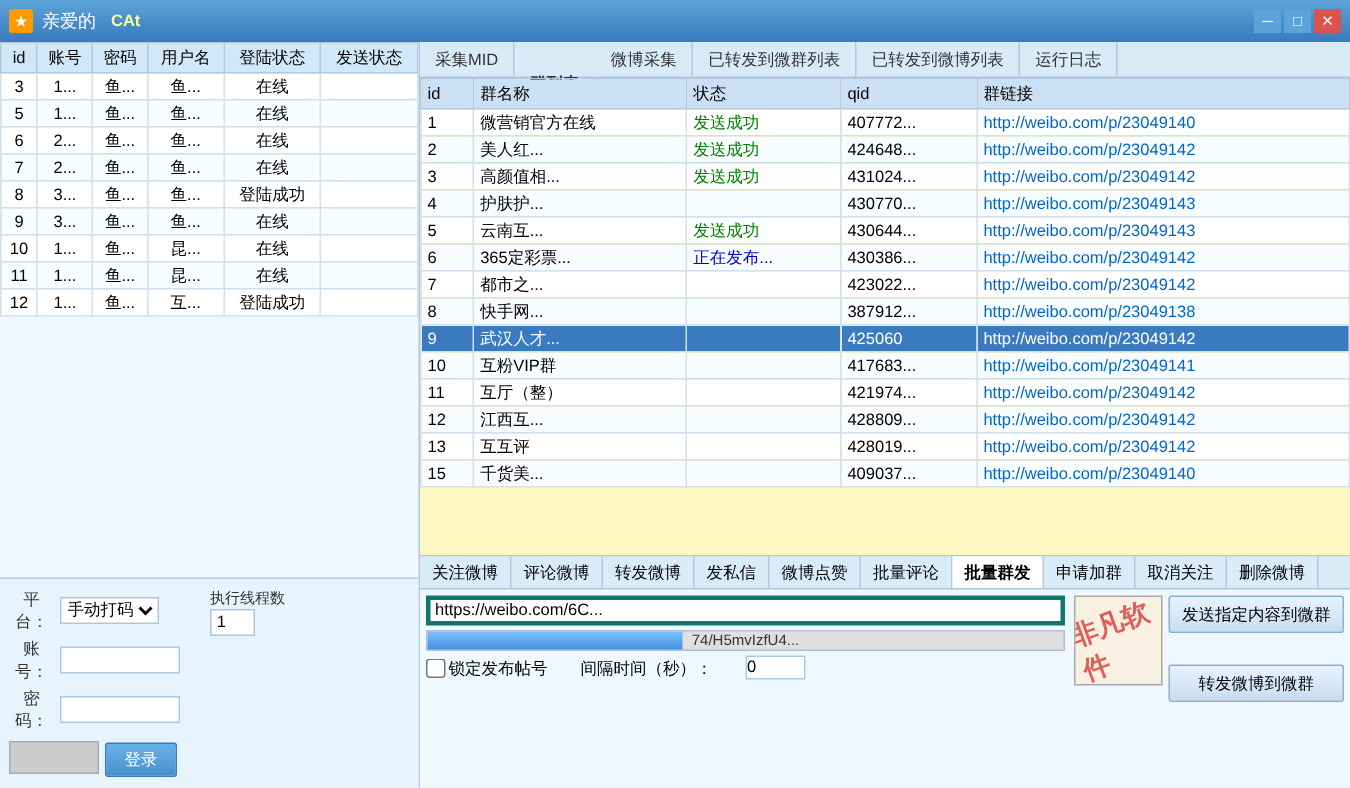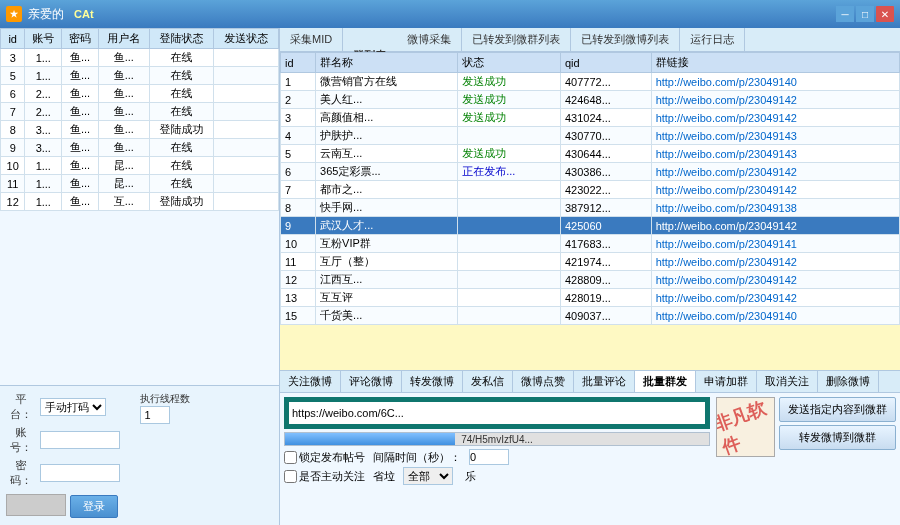--- a/index.html
+++ b/index.html
@@ -309,22 +309,22 @@
       display: flex;
       height: 133px;
       padding: 4px;
       gap: 6px;
     }
     .bottom-left {
       flex: 1;
     }
     .url-input {
       width: 100%;
-      height: 32px;
-      border: 5px solid #0f766e;
+      height: 20px;
+      border: 3px solid #0f766e;
       font-size: 11px;
       padding: 0 3px;
       margin-bottom: 3px;
     }
     .progress-bar-container {
       height: 14px;
       background: #e0e0e0;
       border: 1px solid #b0c0d0;
       margin-bottom: 3px;
       position: relative;
@@ -339,21 +339,21 @@
       top: 0;
       left: 50%;
       transform: translateX(-50%);
       font-size: 10px;
       color: #333;
       line-height: 14px;
     }
     .option-row {
       display: flex;
       align-items: center;
-      gap: 8px;
+      gap: 22px;
       margin-bottom: 2px;
     }
     .checkbox-label {
       display: flex;
       align-items: center;
       gap: 2px;
       font-size: 11px;
     }
     .small-input {
       width: 40px;
@@ -388,21 +388,21 @@
       font-size: 18px;
       color: #cc0000;
       font-weight: bold;
       opacity: 0.6;
       transform: rotate(-20deg);
       font-family: cursive;
     }
     .right-btns {
       display: flex;
       flex-direction: column;
-      gap: 3px;
+      gap: 21px;
     }
     .send-btn {
       background: linear-gradient(to bottom, #e8f4ff, #c8dcf0);
       border: 1px solid #8ab0d0;
       padding: 4px 8px;
       cursor: pointer;
       font-size: 11px;
       border-radius: 2px;
       white-space: nowrap;
     }
@@ -708,34 +708,20 @@
             <span class="progress-text">74/H5mvIzfU4...</span>
           </div>
           <div class="option-row">
             <label class="checkbox-label">
               <input type="checkbox" style="">
               <span>锁定发布帖号</span>
             </label>
             <span>间隔时间（秒）：</span>
             <input class="small-input" type="text" value="0" style="">
           </div>
-          <div class="option-row">
-            <label class="checkbox-label">
-              <input type="checkbox" style="">
-              <span>是否主动关注</span>
-            </label>
-            <span>省垃</span>
-            <select class="province-select">
-              <option>全部</option>
-              <option>北京</option>
-              <option>上海</option>
-              <option>广东</option>
-            </select>
-            <span style="margin-left:4px;">乐</span>
-          </div>
         </div>
         <div class="bottom-right">
           <div style="display:flex;gap:4px;align-items:flex-start;">
             <div class="img-upload-area">
               <span class="watermark-img">非凡软件</span>
             </div>
             <div class="right-btns">
               <button class="send-btn">发送指定内容到微群</button>
               <button class="send-btn">转发微博到微群</button>
             </div>

